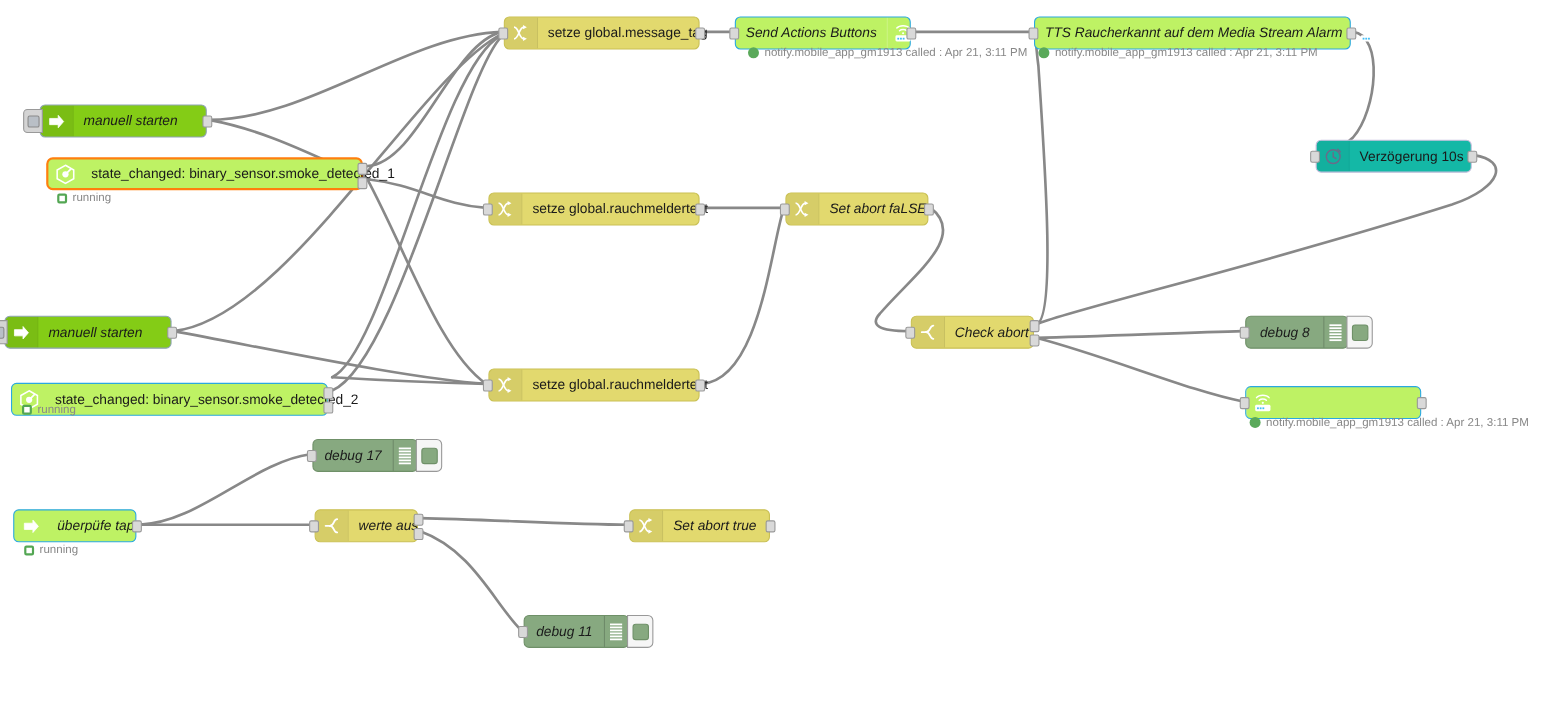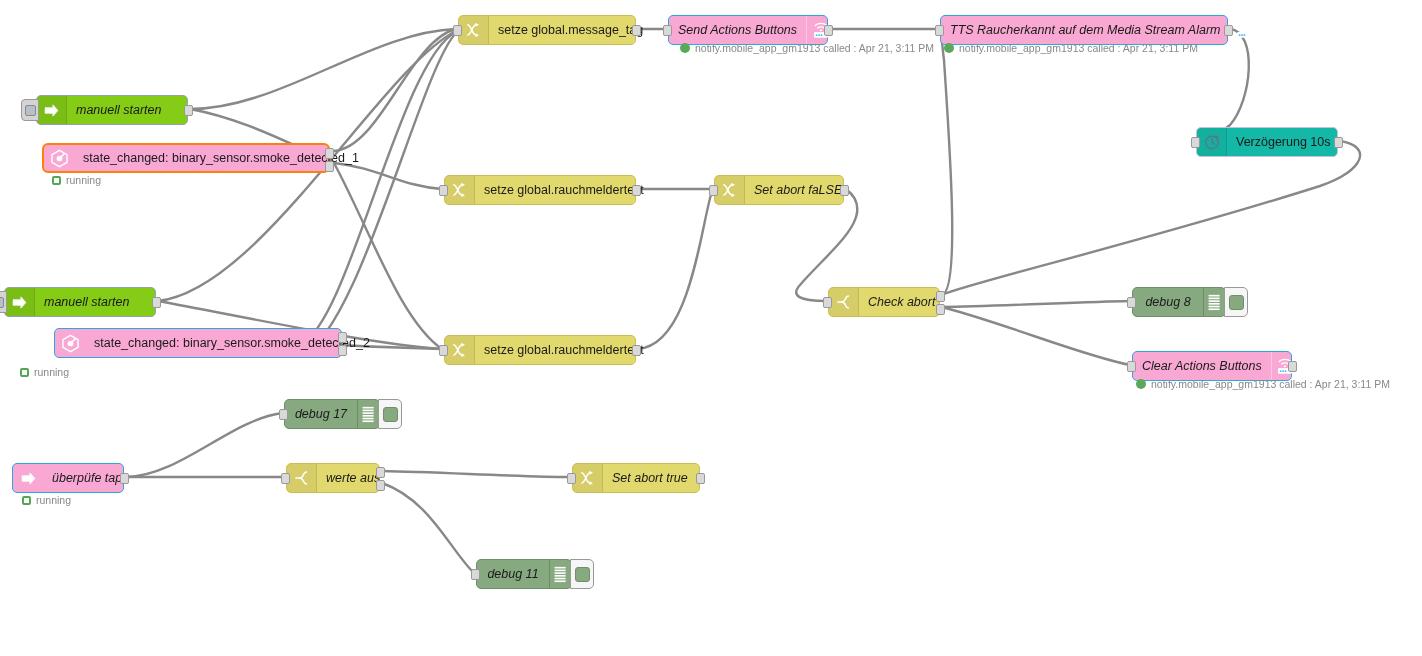--- a/index.html
+++ b/index.html
@@ -61,21 +61,21 @@
     padding: 0 9px;
     font-size: 12.5px;
     color: #1a1a1a;
     white-space: nowrap;
   }
   .node .lbl.italic { font-style: italic; }
   .node .lbl.center { justify-content: center; }
 
   
   .n-inject  { background: #84cc16; border-color: #8fa3b5; }
-  .n-ha      { background: #f9a8d4; border-color: #2aa8e0; }
+  .n-ha      { background: #bef264; border-color: #2aa8e0; }
   .n-change  { background: #e2d96e; border-color: #c9c055; }
   .n-switch  { background: #e2d96e; border-color: #c9c055; }
   .n-debug   { background: #87a980; border-color: #6f9068; }
   .n-delay   { background: #14b8a6; border-color: #c8bedd; }
   .n-delay .ico { background: rgba(0,0,0,0.045); }
   .n-inject .ico { background: rgba(0,0,0,0.07); }
   .n-ha .ico { background: rgba(255,255,255,0.0); border-right: none; }
 
   
   .inject-btn {
@@ -226,21 +226,21 @@
         </div>
         <div class="ico">
           <svg width="17" height="17" viewBox="0 0 24 24">
             <path d="M3 8 h11 v-4 l7 8 -7 8 v-4 h-11 z" fill="#ffffff"></path>
             <path d="M3 8 h11 v-4 l7 8 -7 8 v-4 h-11 z" fill="none" stroke="#ffffff" stroke-width="1"></path>
           </svg>
         </div>
         <div class="lbl italic">manuell starten</div>
         <div class="port out" style="top: 9px;"></div>
       </div>
-      <div class="node n-ha" style="left: 10px; top: 328px; width: 288px; margin-left: 44px;">
+      <div class="node n-ha" style="left: 10px; top: 348px; width: 288px;">
         <div class="ico">
           <svg width="19" height="19" viewBox="0 0 24 24">
             <path d="M12 1.6 L21.5 7 v10 L12 22.4 L2.5 17 V7 Z" fill="none" stroke="#ffffff" stroke-width="1.8"></path>
             <circle cx="12" cy="12" r="3.6" fill="#ffffff"></circle>
             <path d="M12 12 L18 6" stroke="#ffffff" stroke-width="2" stroke-linecap="round"></path>
           </svg>
         </div>
         <div class="lbl">state_changed: binary_sensor.smoke_detected_2</div>
         <div class="port out" style="top: 3px;"></div>
         <div class="port out" style="top: 16px;"></div>
@@ -383,21 +383,20 @@
               <rect x="1" y="17" width="13" height="1.9"></rect>
             </g>
           </svg>
         </div>
         <div class="dbg-toggle">
           <span class="knob"></span>
         </div>
         <div class="port in" style="top: 9px;"></div>
       </div>
       <div class="node n-ha" style="left: 1132px; top: 351px; width: 160px;">
-        <div class="lbl italic center">Clear Actions Buttons</div>
         <div class="ico-right">
           <svg width="20" height="18" viewBox="0 0 24 22">
             <path d="M5 5.5 C 8 2, 16 2, 19 5.5" stroke="#ffffff" stroke-width="1.6" fill="none" stroke-linecap="round"></path>
             <path d="M8 8.5 C 10 6.6, 14 6.6, 16 8.5" stroke="#ffffff" stroke-width="1.6" fill="none" stroke-linecap="round"></path>
             <circle cx="12" cy="11.3" r="1.2" fill="#ffffff"></circle>
             <rect x="3.5" y="13.5" width="17" height="7" rx="1.6" fill="#ffffff"></rect>
             <g fill="#41bdf5">
               <rect x="5.6" y="16.3" width="2" height="2"></rect>
               <rect x="8.6" y="16.3" width="2" height="2"></rect>
               <rect x="11.6" y="16.3" width="2" height="2"></rect>

